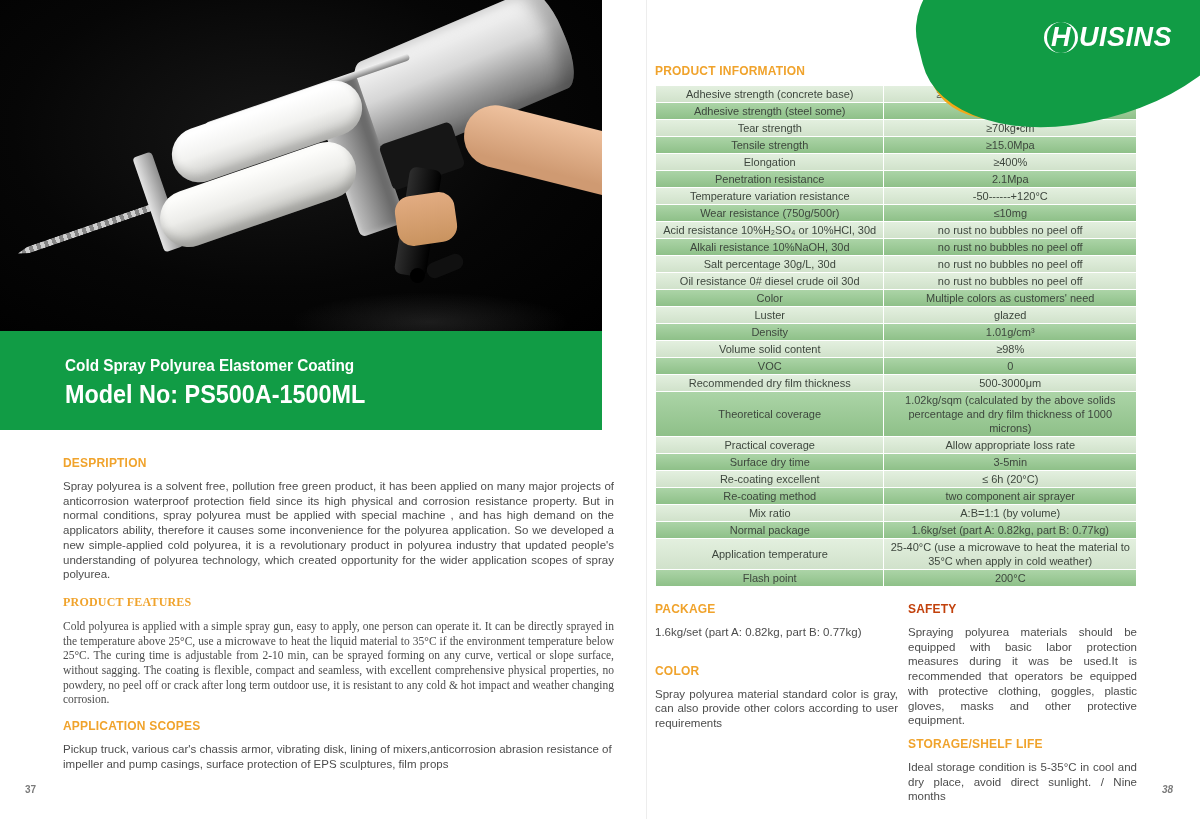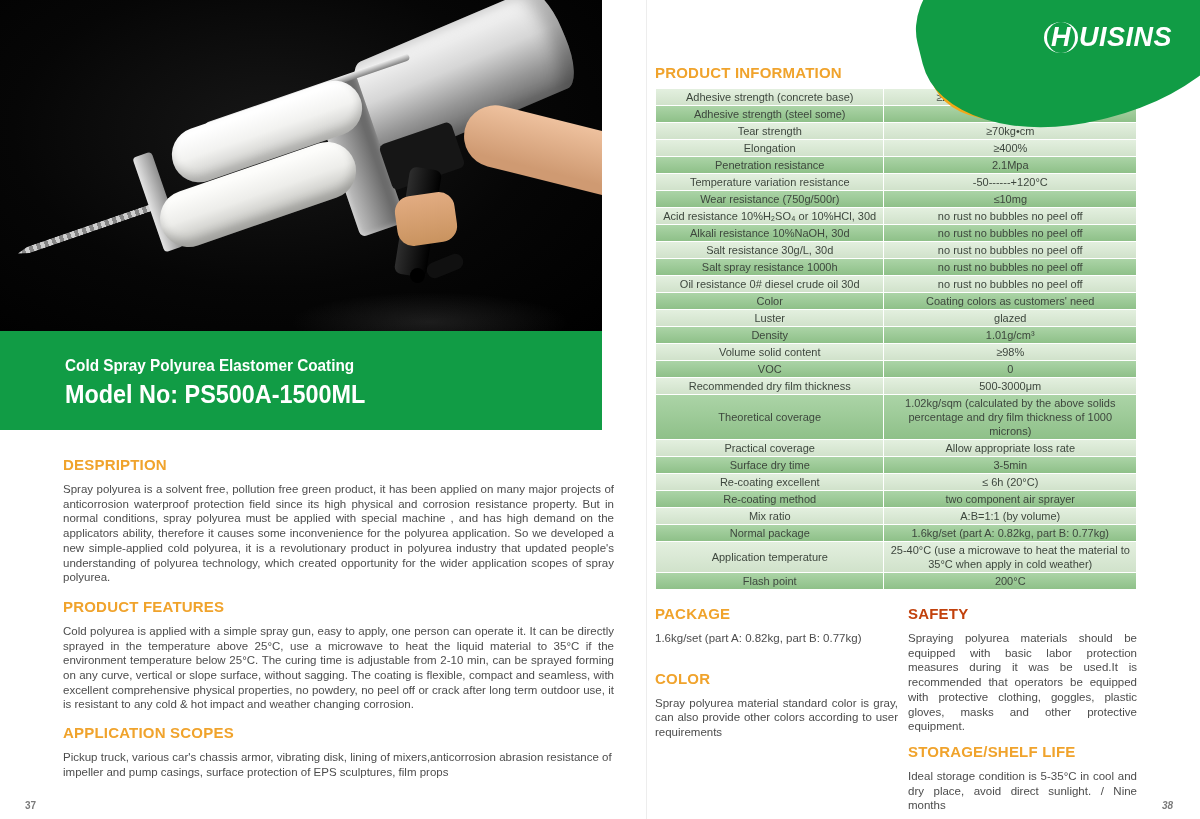--- a/index.html
+++ b/index.html
@@ -59,24 +59,24 @@
   .reflection { left:290px; top:292px; width:280px; height:60px; border-radius:50%;
     background:radial-gradient(ellipse, rgba(130,130,130,.20), rgba(0,0,0,0) 70%); }
 
   
   .banner { position:absolute; left:0; top:331px; width:602px; height:99px; padding:25px 0 16px 65px; }
   .banner-sub { color:#fff; font-weight:bold; font-size:17px; letter-spacing:0; transform:scaleX(.9); transform-origin:left; white-space:nowrap; }
   .banner-title { color:#fff; font-weight:bold; font-size:26px; margin-top:3px; transform:scaleX(.9); transform-origin:left; white-space:nowrap; }
 
   
   .left-col { position:absolute; left:63px; top:456px; width:551px; }
-  .sec-heading { font-size:15px; font-weight:bold; letter-spacing:.2px; margin-bottom:9px; }
+  .sec-heading { font-size:12px; font-weight:bold; letter-spacing:.2px; margin-bottom:9px; }
   .sec-body { font-size:11.5px; line-height:14.7px; color:#4c4c4c; text-align:justify; }
   .sec-body.no-justify { text-align:left; }
-  .left-col .block2 { margin-top:13px; }
+  .left-col .block2 { margin-top:13px;font-family:Liberation Serif, serif; }
   .left-col .block3 { margin-top:12px; }
 
   
   .right-col { position:absolute; left:655px; top:64px; width:482px; }
   .spec-table { border-collapse:separate; border-spacing:1px; width:482px; table-layout:fixed; }
   .spec-table td {
     font-size:11px; line-height:14px; color:#3d463d; text-align:center;
     height:16px; padding:1px 6px; vertical-align:middle;
   }
   .spec-table .cell-label { width:227px; }
@@ -102,21 +102,21 @@
   }
   .logo-text {
     position:absolute; right:28px; top:22px; color:#fff; font-weight:bold; font-style:italic;
     font-size:27px; letter-spacing:.5px; white-space:nowrap;
   }
   .h-ring {
     display:inline-block; border-left:3px solid #fff; border-right:3px solid #fff;
     border-radius:50%; padding:0 4px; margin-right:1px;
   }
 
-  .page-num { position:absolute; bottom:8px; font-size:10px; font-weight:bold; color:#7b7b7b; }
+  .page-num { position:absolute; bottom:24px; font-size:10px; font-weight:bold; color:#7b7b7b; }
   .page-num-left { left:25px; }
   .page-num-right { right:27px;font-style:italic; }
 </style>
 </head>
 <body>
 
 <div class="page">
   <div class="fold-line"></div>
 
   <div class="photo">
@@ -166,20 +166,24 @@
             <td class="cell-value">≥2.9Mpa( or substrate broken)</td>
           </tr>
           <tr class="row-dark">
             <td class="cell-label">Adhesive strength (steel some)</td>
             <td class="cell-value">≥8.5Mpa</td>
           </tr>
           <tr class="row-light">
             <td class="cell-label">Tear strength</td>
             <td class="cell-value">≥70kg•cm</td>
           </tr>
+          <tr class="row-dark">
+            <td class="cell-label">Tensile strength</td>
+            <td class="cell-value">≥15.0Mpa</td>
+          </tr>
           <tr class="row-light">
             <td class="cell-label">Elongation</td>
             <td class="cell-value">≥400%</td>
           </tr>
           <tr class="row-dark">
             <td class="cell-label">Penetration resistance</td>
             <td class="cell-value">2.1Mpa</td>
           </tr>
           <tr class="row-light">
             <td class="cell-label">Temperature variation resistance</td>
@@ -191,34 +195,30 @@
           </tr>
           <tr class="row-light">
             <td class="cell-label">Acid resistance 10%H₂SO₄ or 10%HCl, 30d</td>
             <td class="cell-value">no rust no bubbles no peel off</td>
           </tr>
           <tr class="row-dark">
             <td class="cell-label">Alkali resistance 10%NaOH, 30d</td>
             <td class="cell-value">no rust no bubbles no peel off</td>
           </tr>
           <tr class="row-light">
-            <td class="cell-label">Salt resistance 30g/L, 30d</td>
-            <td class="cell-value">no rust no bubbles no peel off</td>
-          </tr>
-          <tr class="row-dark">
-            <td class="cell-label">Salt spray resistance 1000h</td>
+            <td class="cell-label">Salt percentage 30g/L, 30d</td>
             <td class="cell-value">no rust no bubbles no peel off</td>
           </tr>
           <tr class="row-light">
             <td class="cell-label">Oil resistance 0# diesel crude oil 30d</td>
             <td class="cell-value">no rust no bubbles no peel off</td>
           </tr>
           <tr class="row-dark">
             <td class="cell-label">Color</td>
-            <td class="cell-value">Coating colors as customers' need</td>
+            <td class="cell-value">Multiple colors as customers' need</td>
           </tr>
           <tr class="row-light">
             <td class="cell-label">Luster</td>
             <td class="cell-value">glazed</td>
           </tr>
           <tr class="row-dark">
             <td class="cell-label">Density</td>
             <td class="cell-value">1.01g/cm³</td>
           </tr>
           <tr class="row-light">

